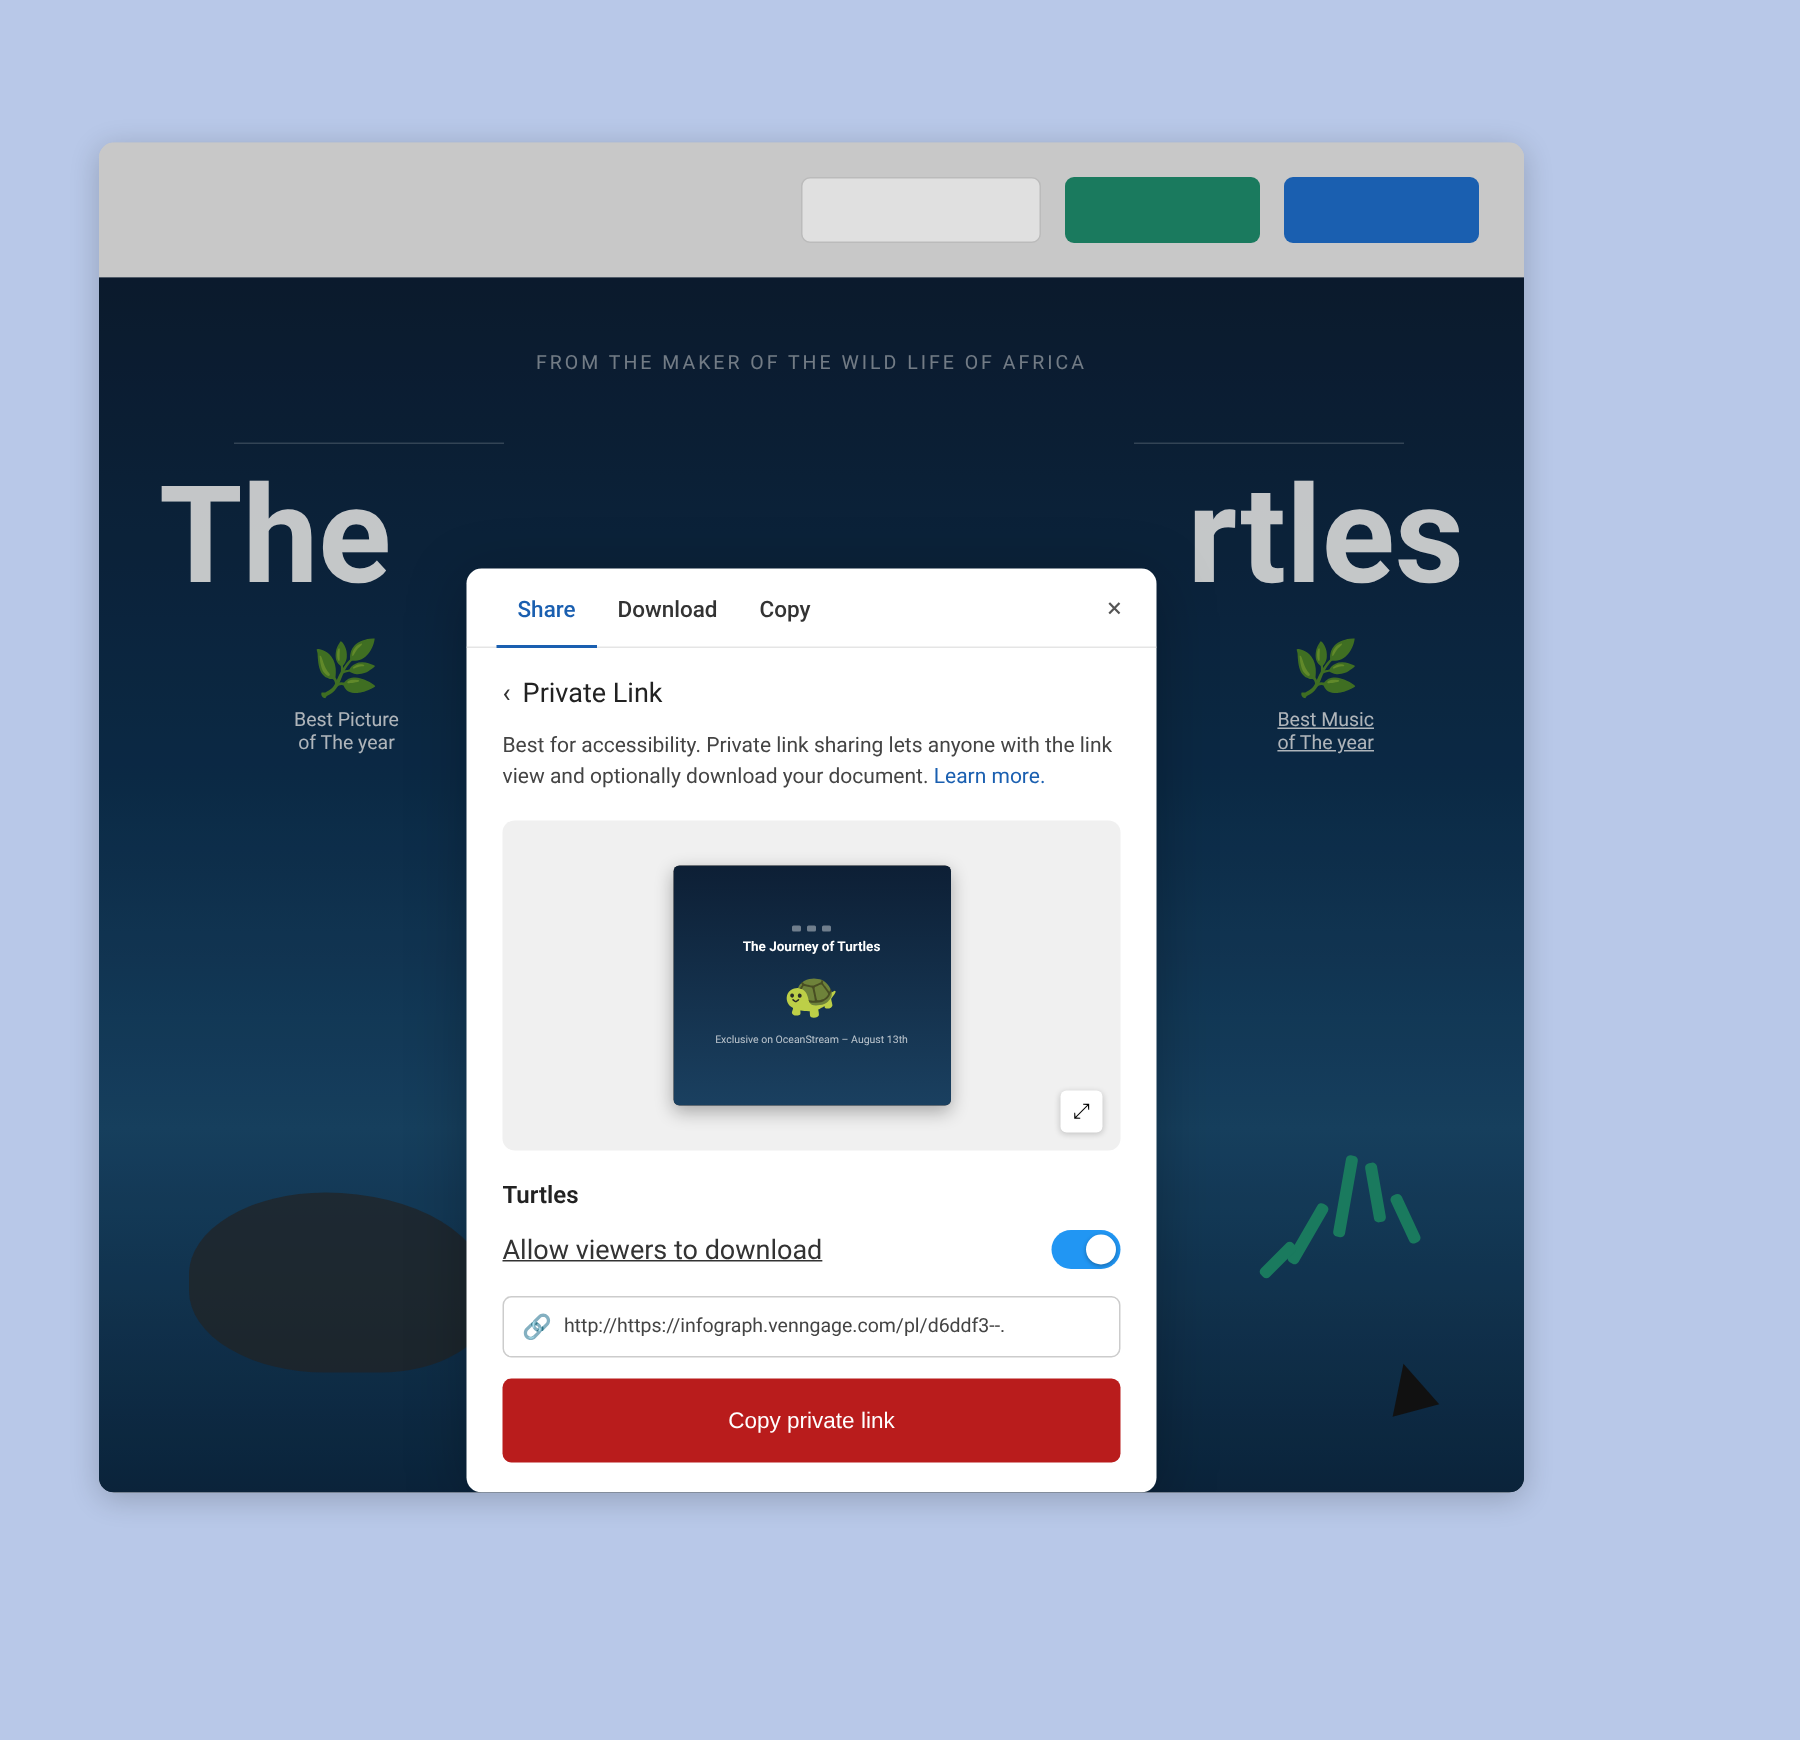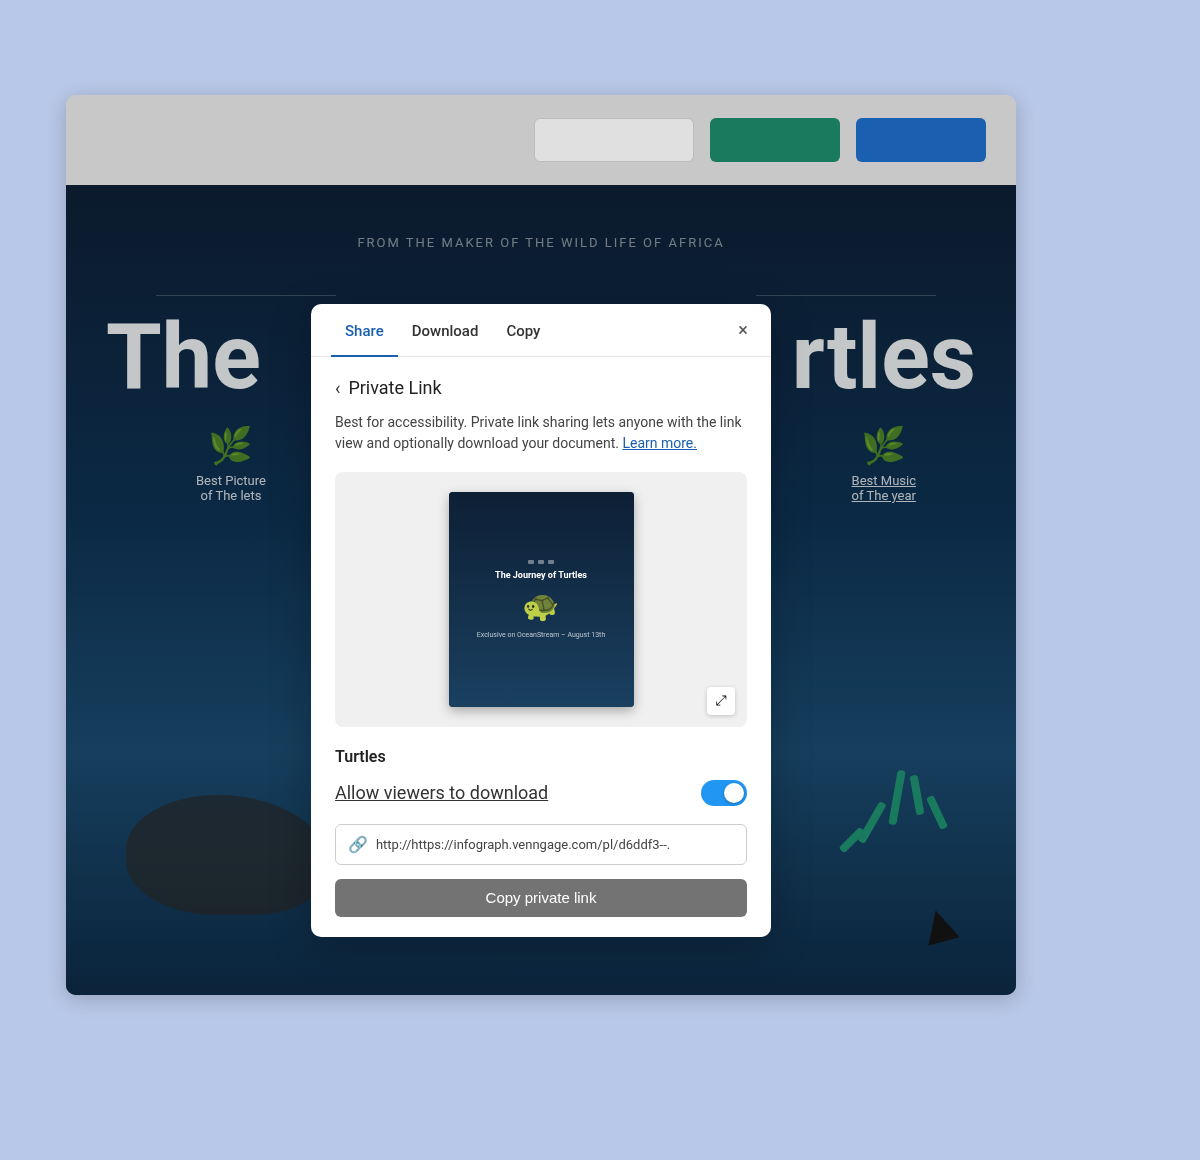--- a/index.html
+++ b/index.html
@@ -135,21 +135,21 @@
       border-radius: 50% 60% 40% 50%;
       opacity: 0.7;
     }
 
     
     .modal-overlay {
       position: absolute;
       inset: 0;
       background: rgba(0,0,0,0.15);
       display: flex;
-      align-items: center;
+      align-items: flex-end;
       justify-content: center;
       padding-top: 60px;
     }
 
     .modal {
       width: 460px;
       background: white;
       border-radius: 10px;
       box-shadow: 0 8px 40px rgba(0,0,0,0.25);
       overflow: hidden;
@@ -229,39 +229,38 @@
 
     .description-text {
       font-size: 14px;
       color: #444;
       line-height: 1.5;
       margin-bottom: 18px;
     }
 
     .learn-more {
       color: #1a5fb0;
-      text-decoration: underline;
       cursor: pointer;
     }
 
     .preview-container {
       background: #f0f0f0;
       border-radius: 8px;
       padding: 20px;
       margin-bottom: 20px;
       position: relative;
       display: flex;
       align-items: center;
       justify-content: center;
       min-height: 220px;
     }
 
     .doc-preview {
       width: 185px;
-      height: 215px;
+      height: 160px;
       background: #3a3a3a;
       border-radius: 4px;
       overflow: hidden;
       position: relative;
       box-shadow: 0 4px 12px rgba(0,0,0,0.3);
     }
 
     .doc-preview-inner {
       background: linear-gradient(180deg, #0d1f35 0%, #1a4060 100%);
       width: 100%;
@@ -384,22 +383,22 @@
       font-size: 13px;
       color: #444;
       flex: 1;
       overflow: hidden;
       text-overflow: ellipsis;
       white-space: nowrap;
     }
 
     .copy-btn {
       width: 100%;
-      height: 38px;
-      background: #737373;
+      height: 56px;
+      background: #b91c1c;
       color: white;
       border: none;
       border-radius: 6px;
       font-size: 15px;
       font-weight: 500;
       cursor: pointer;
       display: flex;
       align-items: center;
       justify-content: center;
     }
@@ -451,21 +450,21 @@
     <div class="doc-line doc-line-right"></div>
 
     <div class="doc-subtitle-top">FROM THE MAKER OF THE WILD LIFE OF AFRICA</div>
 
     <div class="doc-title-left">The</div>
     <div class="doc-title-right">rtles</div>
 
     <div class="doc-award-left">
       <div class="leaf-icon">🌿</div>
       <div style="white-space:pre-line; font-size:13px;">Best Picture
-of The lets</div>
+of The year</div>
     </div>
 
     <div class="doc-award-right">
       <div class="leaf-icon">🌿</div>
       <div style="white-space:pre-line; font-size:13px;text-decoration:underline;">Best Music
 of The year</div>
     </div>
 
     <div class="doc-rock"></div>
 

